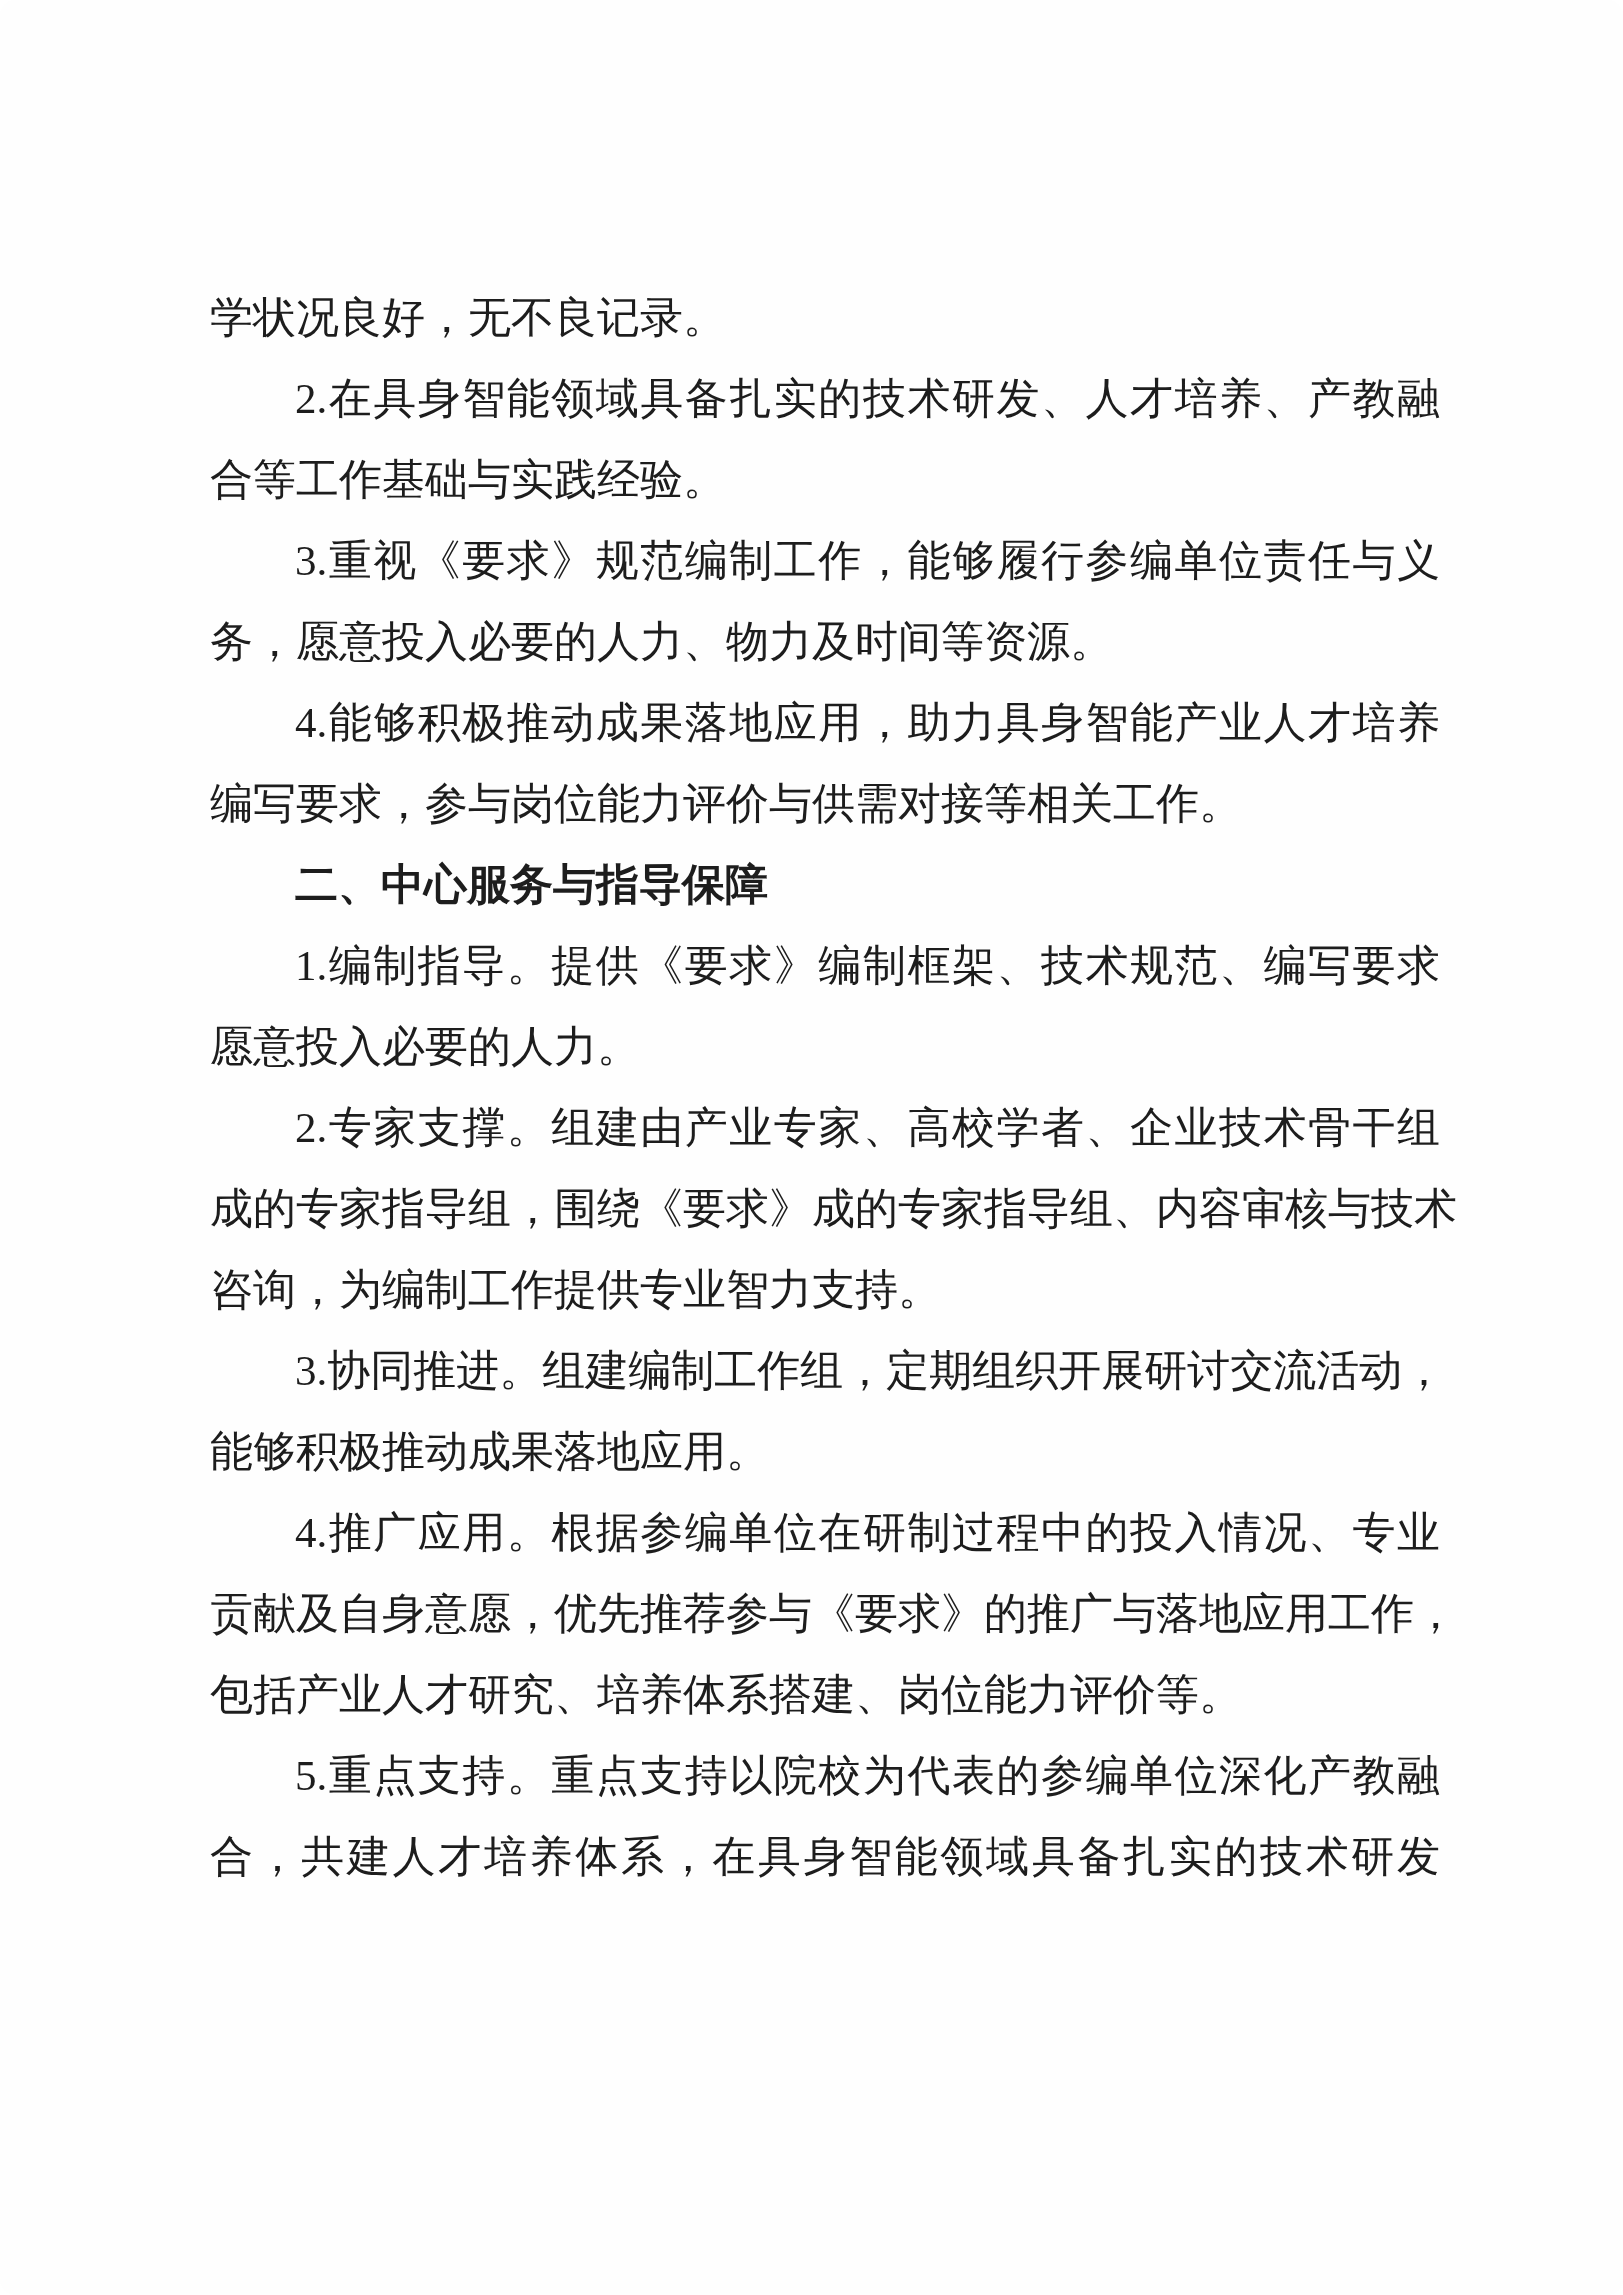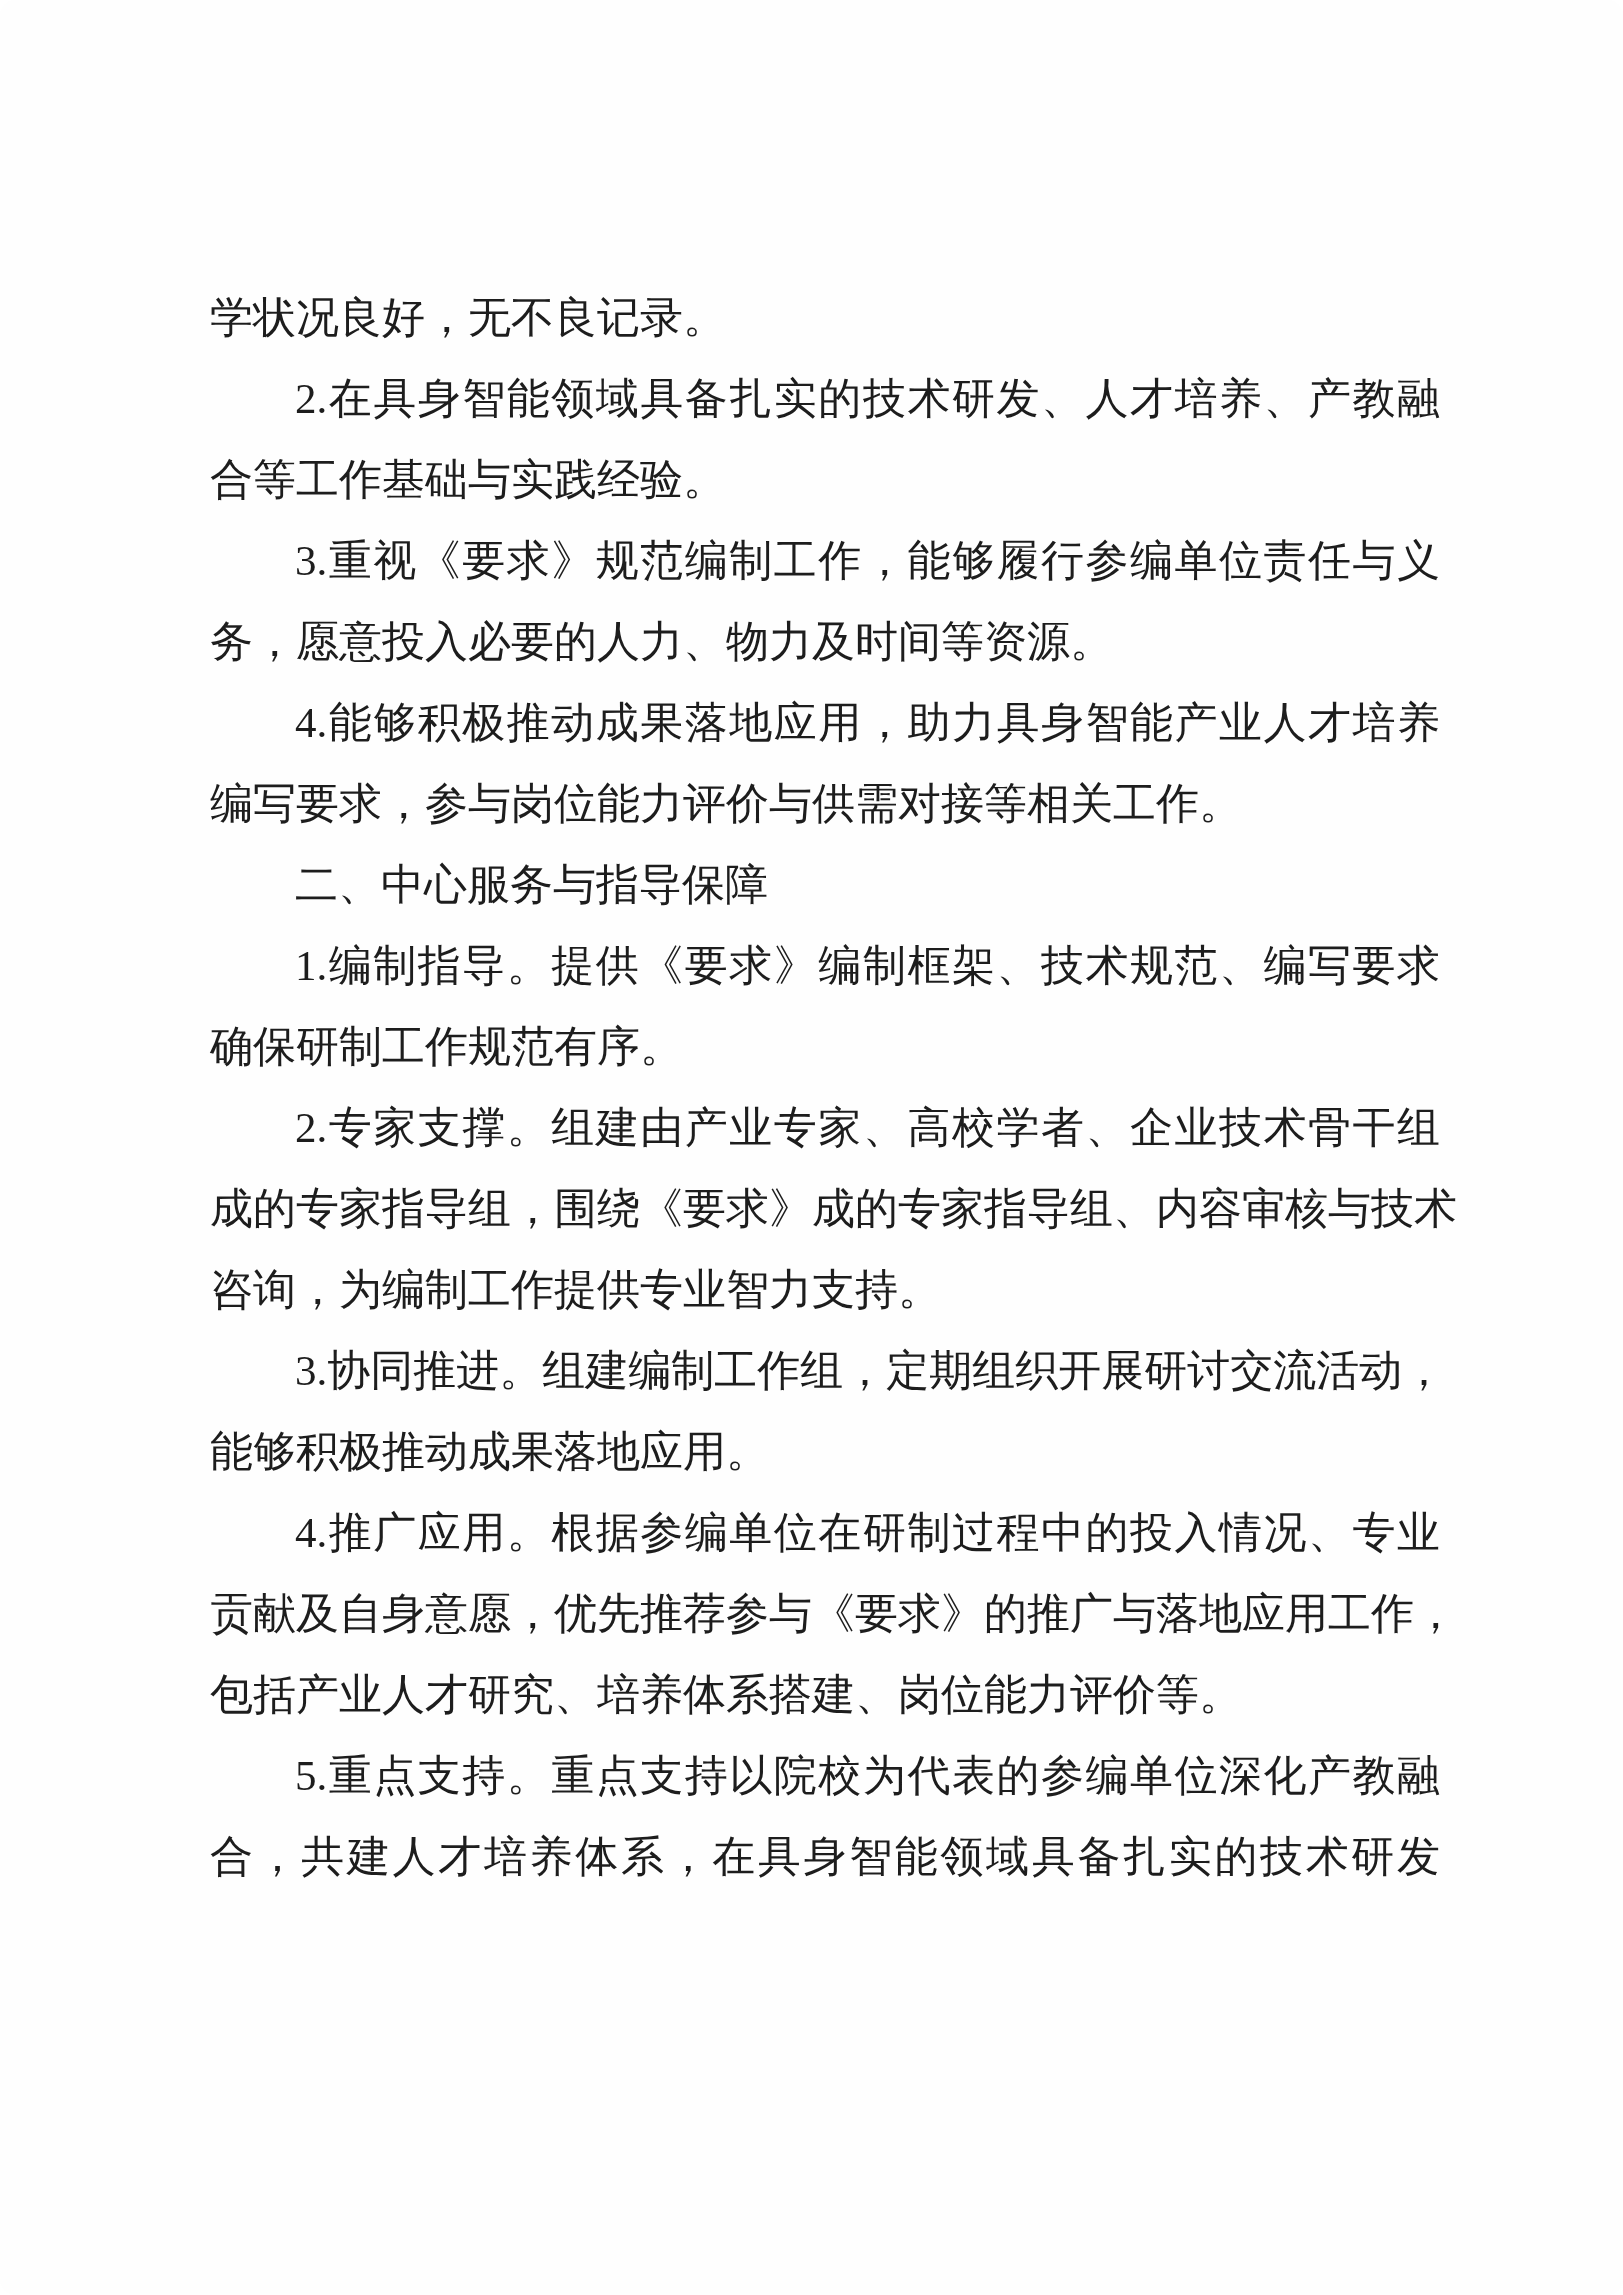--- a/index.html
+++ b/index.html
@@ -39,21 +39,21 @@
     }
     .line.lastline {
       text-align: left;
       text-align-last: left;
     }
     .line.firstline-indent {
       padding-left: 85px;
     }
     .line.heading {
       font-family: "Liberation Sans", sans-serif;
-      font-weight: 400;
+      font-weight: 700;
       text-align: right;
       text-align-last: left;
     }
   </style>
 </head>
 <body>
 
 <div class="page">
   <div class="content" id="doc-content">
       <div class="para">
@@ -69,21 +69,21 @@
       </div>
       <div class="para">
         <div class="line firstline-indent">4.能够积极推动成果落地应用，助力具身智能产业人才培养</div>
         <div class="line lastline">编写要求，参与岗位能力评价与供需对接等相关工作。</div>
       </div>
       <div class="para">
         <div class="line heading firstline-indent">二、中心服务与指导保障</div>
       </div>
       <div class="para">
         <div class="line firstline-indent">1.编制指导。提供《要求》编制框架、技术规范、编写要求</div>
-        <div class="line lastline">确保研制工作规范有序。</div>
+        <div class="line lastline">愿意投入必要的人力。</div>
       </div>
       <div class="para">
         <div class="line firstline-indent">2.专家支撑。组建由产业专家、高校学者、企业技术骨干组</div>
         <div class="line">成的专家指导组，围绕《要求》成的专家指导组、内容审核与技术</div>
         <div class="line lastline">咨询，为编制工作提供专业智力支持。</div>
       </div>
       <div class="para">
         <div class="line firstline-indent">3.协同推进。组建编制工作组，定期组织开展研讨交流活动，</div>
         <div class="line lastline">能够积极推动成果落地应用。</div>
       </div>

